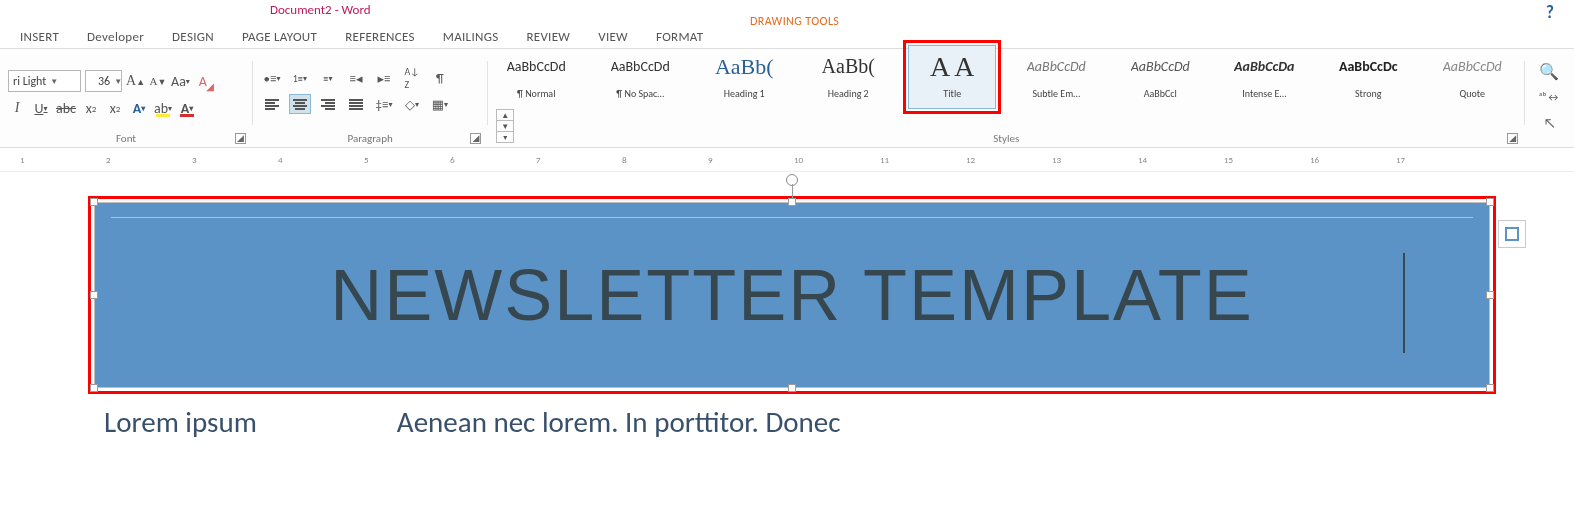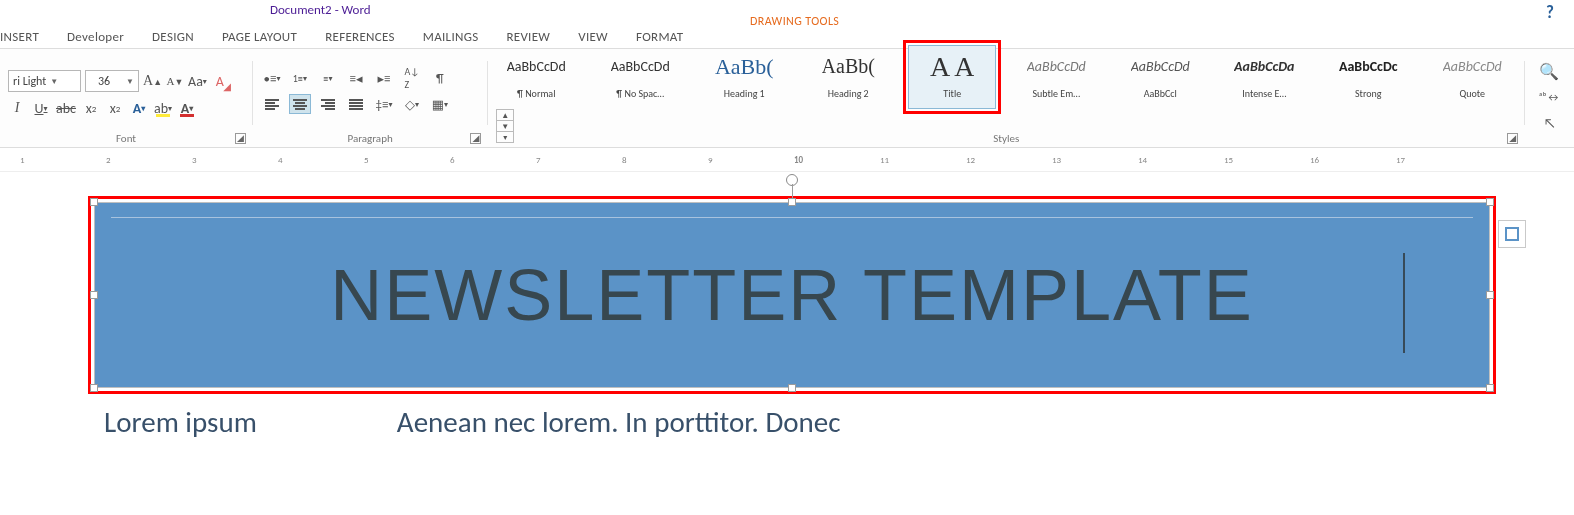--- a/index.html
+++ b/index.html
@@ -1,42 +1,42 @@
 <!DOCTYPE html>
 <html><head>
 <meta charset="utf-8">
 <style>
   * { box-sizing: border-box; margin: 0; padding: 0; font-family: "Segoe UI", Calibri, sans-serif; }
   body { background: #fff; width: 1574px; height: 515px; overflow: hidden; font-size: 12px; color: #444; }
 
   
   .title-bar { display: flex; align-items: center; height: 24px; padding: 0 10px; position: relative; }
-  .title-center { position: absolute; left: 270px; top: 2px; font-size: 13px; color: #4c1d95; }
+  .title-center { position: absolute; left: 270px; top: 2px; font-size: 13px; color: #be185d; }
   .drawing-tools { position: absolute; left: 750px; top: 14px; font-size: 12px; color: #e66b1f; letter-spacing: .4px; text-transform: uppercase; }
   .help-icon { position: absolute; right: 20px; top: 2px; color: #2a6099; font-size: 17px; font-weight: bold; cursor: pointer; }
 
   
-  .tabs { display: flex; align-items: center; height: 24px; gap: 28px; font-size: 13px; letter-spacing: .3px; }
+  .tabs { display: flex; align-items: center; height: 24px; gap: 28px; padding-left: 20px; font-size: 13px; letter-spacing: .3px; }
   .tab { color: #555; cursor: pointer; text-transform: uppercase; }
   .tab.format { text-transform: uppercase; }
 
   
   .ribbon { display: flex; height: 100px; border-top: 1px solid #ddd; border-bottom: 1px solid #ddd; background: #fdfdfd; padding-top: 6px; position: relative; }
   .group { position: relative; padding: 4px 8px 18px 8px; display: flex; flex-direction: column; justify-content: center; }
   .sep { width: 1px; background: #e3e3e3; margin: 6px 0 22px 0; }
   .group-label { position: absolute; bottom: 2px; left: 0; right: 0; text-align: center; font-size: 11px; color: #777; }
   .group-launcher { position: absolute; bottom: 3px; right: 6px; width: 11px; height: 11px; border: 1px solid #999; font-size: 9px; line-height: 8px; text-align: right; color: #666; padding-right: 1px; cursor: pointer; }
 
   
   .font-group { width: 258px; }
   .font-row1 { display: flex; align-items: center; gap: 4px; margin-bottom: 6px; }
   .combo { display: flex; align-items: center; border: 1px solid #b7b7b7; background: #fff; height: 22px; padding: 0 4px; font-size: 12px; color: #444; }
   .combo .caret { font-size: 8px; color: #666; margin-left: 4px; }
   .font-name { width: 73px; }
-  .font-size-combo { width: 54px; justify-content: space-between; padding-left: 12px; }
+  .font-size-combo { width: 37px; justify-content: space-between; padding-left: 12px; }
   .font-btn { display: inline-flex; align-items: center; justify-content: center; min-width: 18px; height: 20px; font-size: 14px; color: #555; cursor: pointer; position: relative; }
   .font-btn sup, .font-btn sub { font-size: 9px; }
   .font-row2 { display: flex; align-items: center; gap: 6px; }
   .underbar { position: absolute; bottom: 1px; left: 2px; right: 2px; height: 3px; }
 
   
   .para-group { width: 240px; }
   .para-row { display: flex; align-items: center; gap: 6px; margin-bottom: 6px; }
   .ibtn { width: 22px; height: 20px; display: inline-flex; align-items: center; justify-content: center; font-size: 13px; color: #555; cursor: pointer; border: 1px solid transparent; }
   .ibtn.active { background: #cfe3ec; border: 1px solid #8bb9d6; }
@@ -252,21 +252,21 @@
   <div class="ruler-inner" id="ruler-inner">
       <span style="left: 20px;">1</span>
       <span style="left: 106px;">2</span>
       <span style="left: 192px;">3</span>
       <span style="left: 278px;">4</span>
       <span style="left: 364px;">5</span>
       <span style="left: 450px;">6</span>
       <span style="left: 536px;">7</span>
       <span style="left: 622px;">8</span>
       <span style="left: 708px;">9</span>
-      <span style="left: 794px; font-weight: bold;">10</span>
+      <span style="left: 794px;">10</span>
       <span style="left: 880px;">11</span>
       <span style="left: 966px;">12</span>
       <span style="left: 1052px;">13</span>
       <span style="left: 1138px;">14</span>
       <span style="left: 1224px;">15</span>
       <span style="left: 1310px;">16</span>
       <span style="left: 1396px;">17</span>
     </div>
 </div>
 

